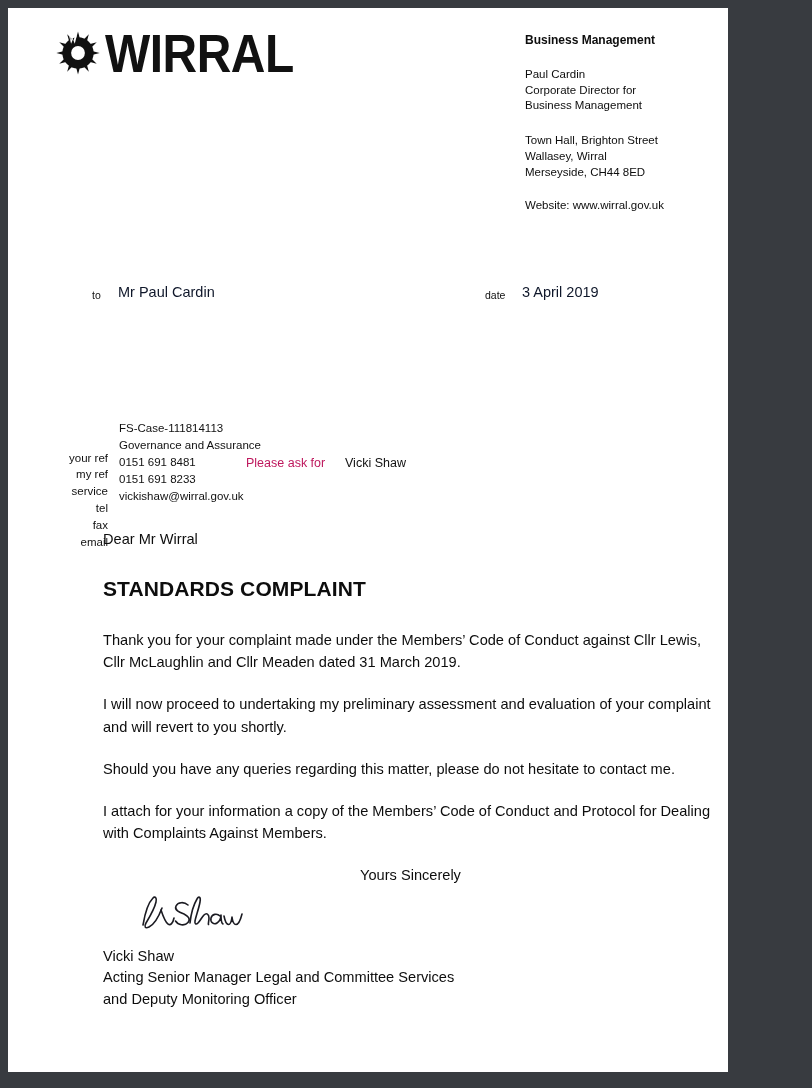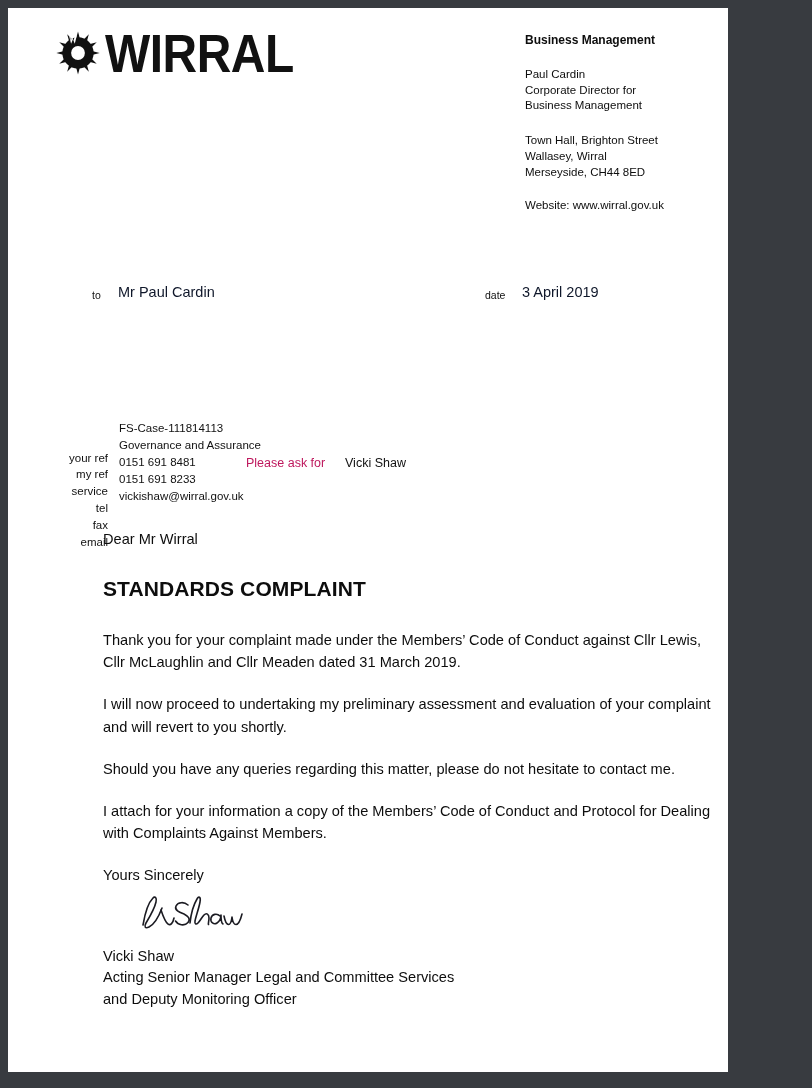--- a/index.html
+++ b/index.html
@@ -173,21 +173,21 @@
   .body-text p {
     margin: 0 0 20px 0;
   }
   .salutation { margin-bottom: 23px !important; }
   .subject {
     font-weight: bold;
     font-size: 21px;
     letter-spacing: 0.1px;
     margin-bottom: 24px !important;
   }
-  .sign-off { margin-bottom: 0 !important; }
+  .sign-off { margin-bottom: 0 !important; text-align: center; }
 
   
   .signature {
     position: absolute;
     left: 128px;
     top: 880px;
     width: 120px;
     height: 48px;
   }
   .signature svg { display: block; }

